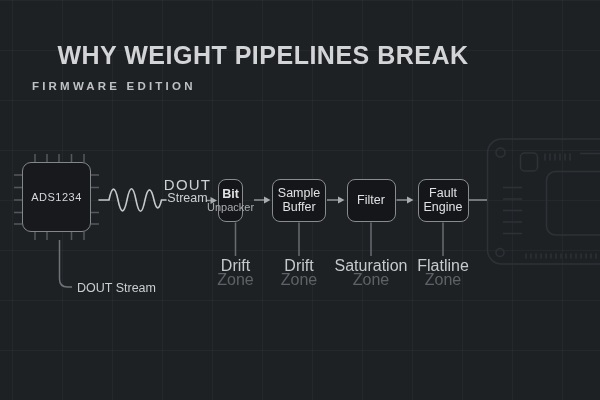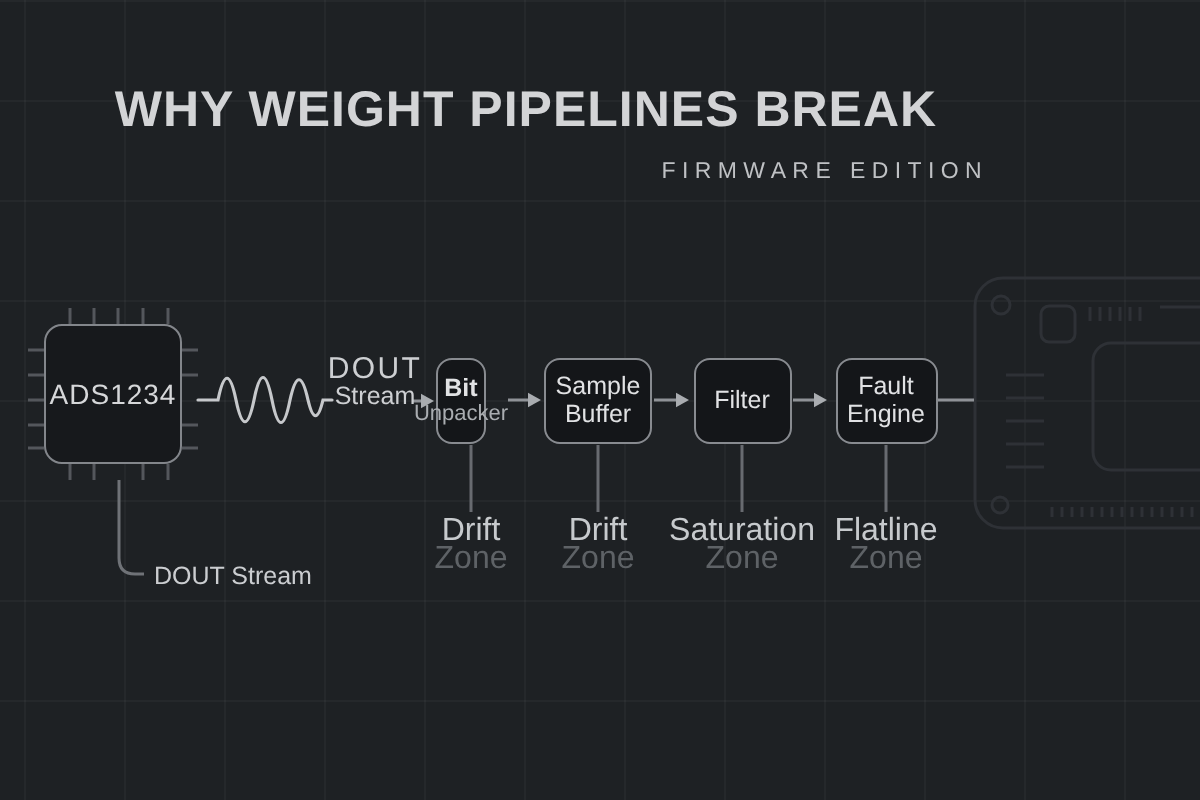--- a/index.html
+++ b/index.html
@@ -11,28 +11,28 @@
       linear-gradient(90deg, rgba(255,255,255,0.032) 1px, transparent 1px);
     background-size:50px 50px;
     background-position:12px 0;
     font-family:"Liberation Sans", sans-serif;
   }
   .title{
     position:absolute;left:0;top:41px;width:494px;text-align:center;
     font-size:25px;font-weight:700;letter-spacing:0.5px;color:#d3d4d6;white-space:nowrap;margin-left:16px;
   }
   .subtitle{
-    position:absolute;left:0;top:80px;width:494px;text-align:right;
-    font-size:11.5px;font-weight:400;letter-spacing:3.2px;color:#bfc1c4;white-space:nowrap;
+    position:absolute;left:0;top:80px;width:494px;text-align:left;
+    font-size:11.5px;font-weight:700;letter-spacing:3.2px;color:#bfc1c4;white-space:nowrap;padding-left:32px;
   }
   .chip{
     position:absolute;left:22px;top:162px;width:69px;height:70px;box-sizing:border-box;
     border:1.5px solid #83868b;border-radius:9px;background:#17191c;
     display:flex;align-items:center;justify-content:center;
-    color:#d6d7d9;font-size:14px;letter-spacing:0.5px;
+    color:#d6d7d9;font-size:11px;letter-spacing:0.5px;
   }
   .pbox{
     position:absolute;top:178.5px;height:43px;box-sizing:border-box;
     border:1.5px solid #888b90;border-radius:8px;background:#141619;
     display:flex;flex-direction:column;align-items:center;justify-content:center;
     color:#e1e2e4;font-size:12.5px;line-height:14px;text-align:center;white-space:nowrap;
   }
   .pbox div:empty{display:none;}
   #box-bit{left:218px;width:25px;}
   #box-bit .l1{font-weight:700;font-size:12.5px;}

